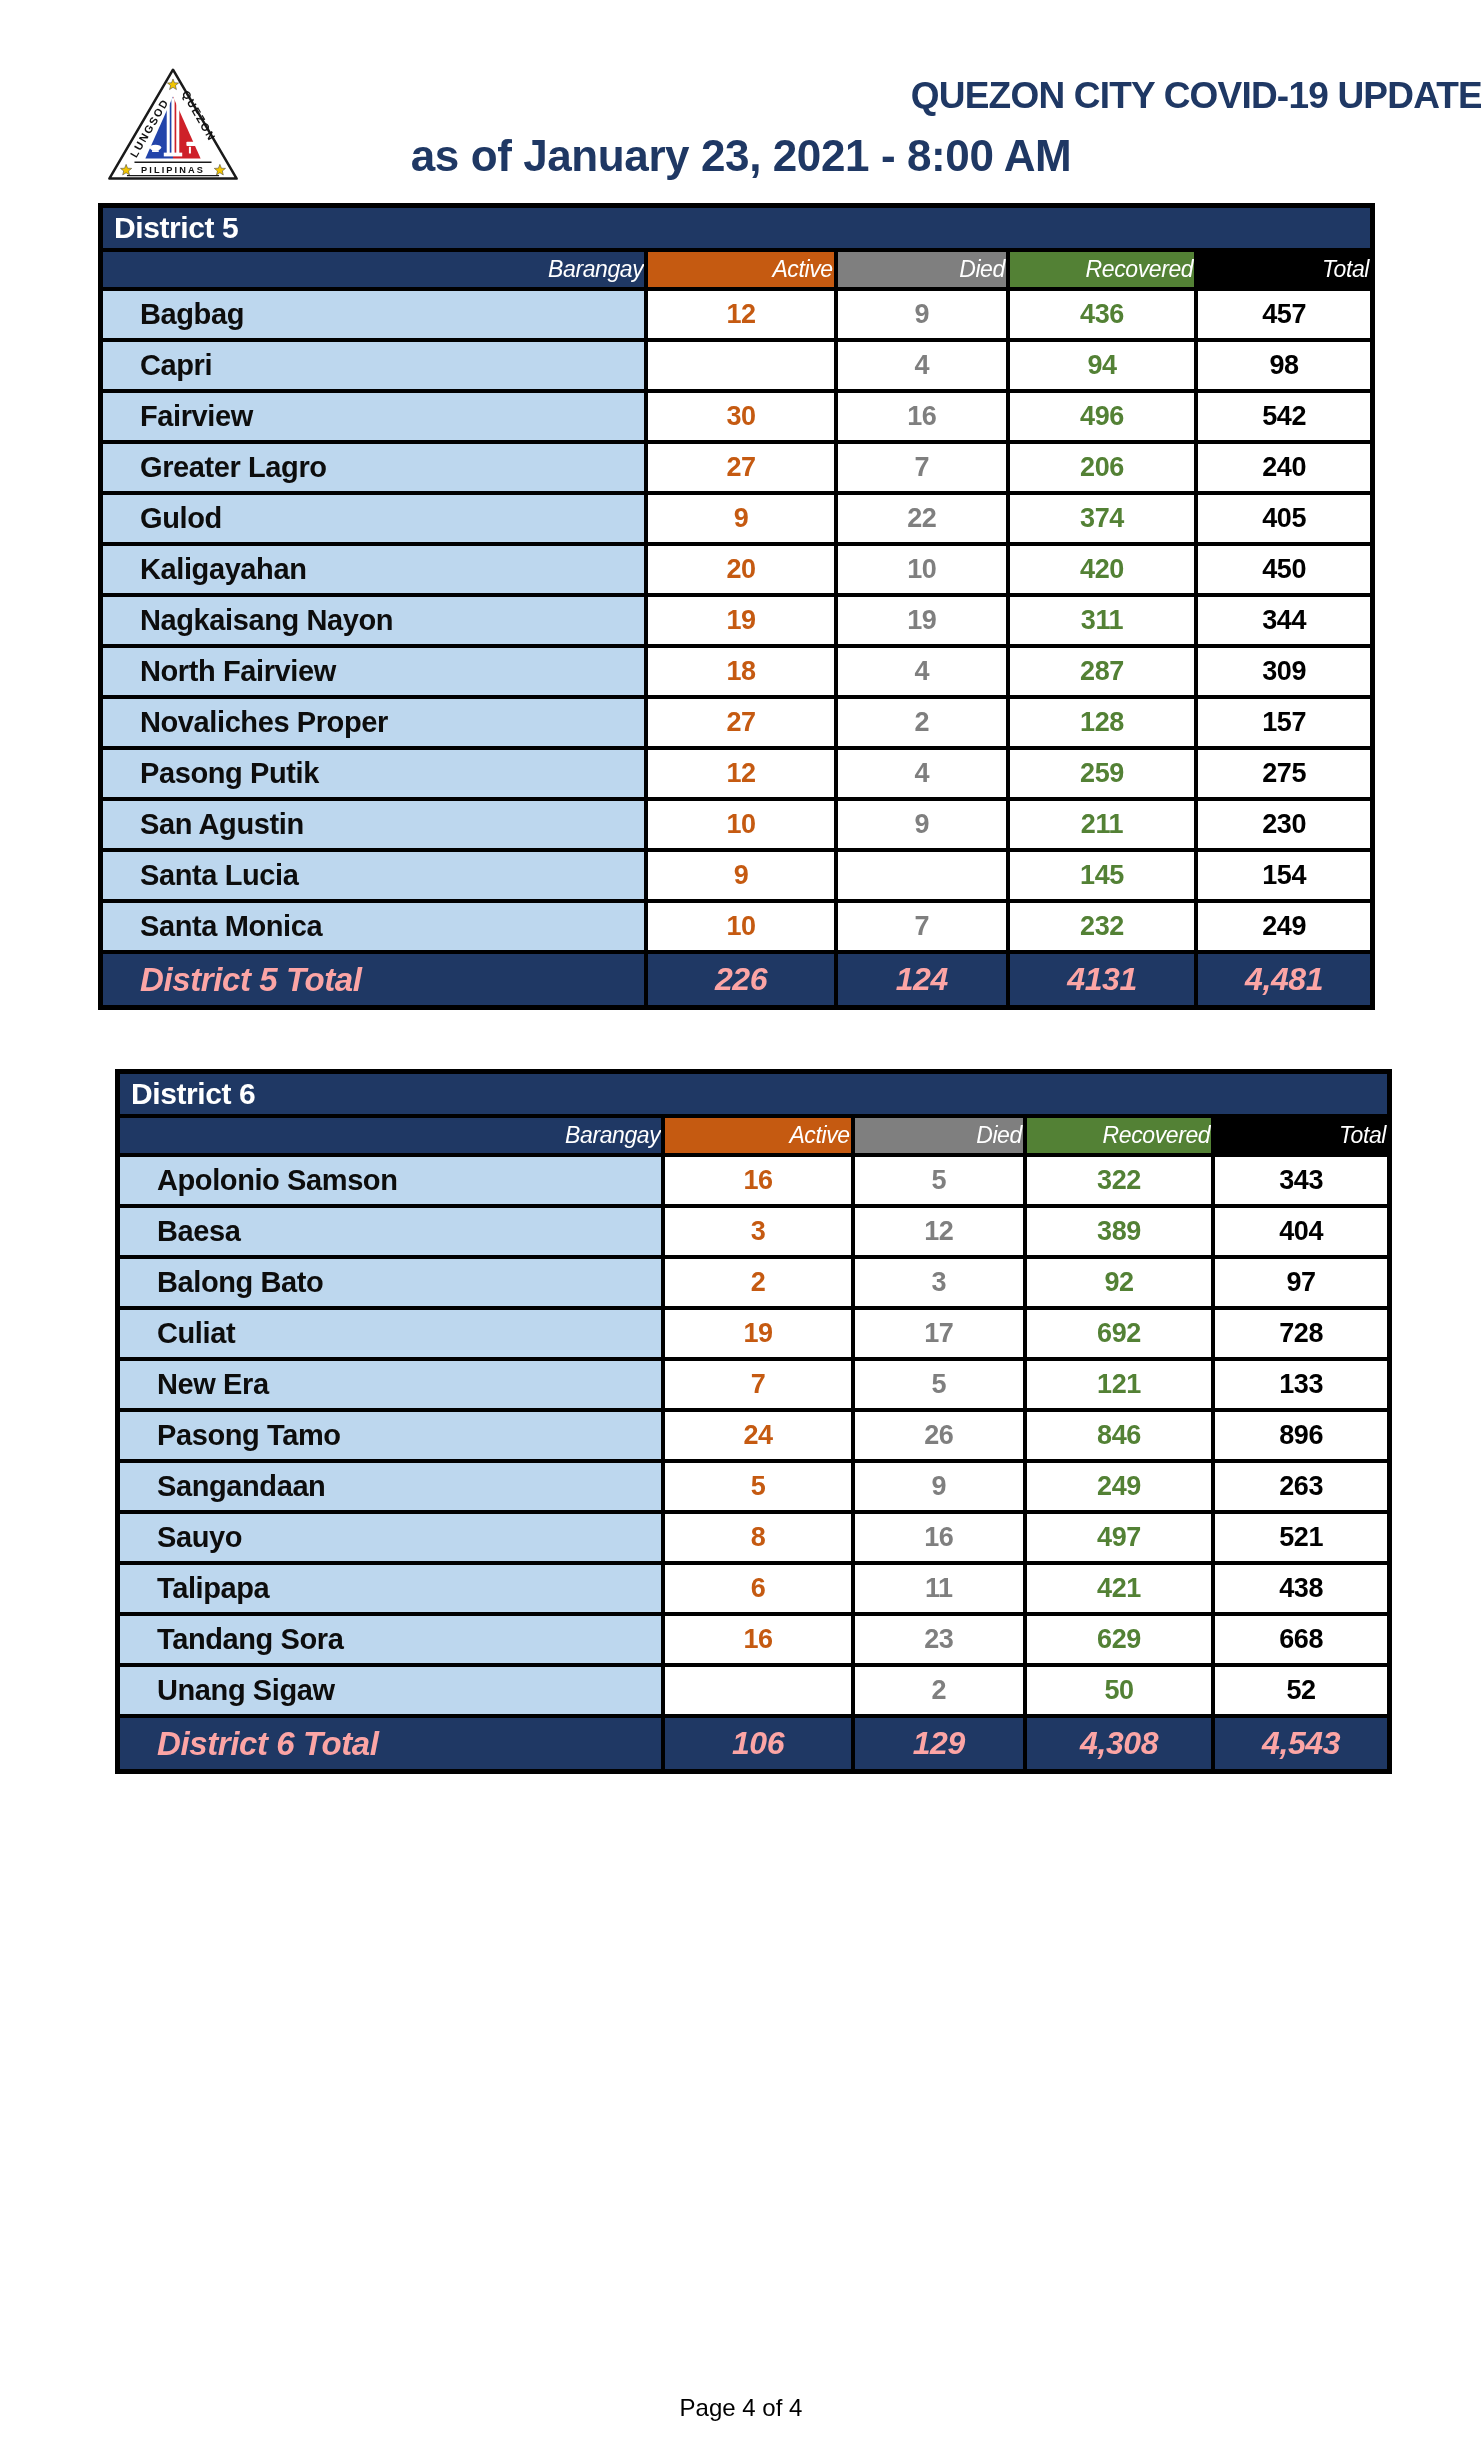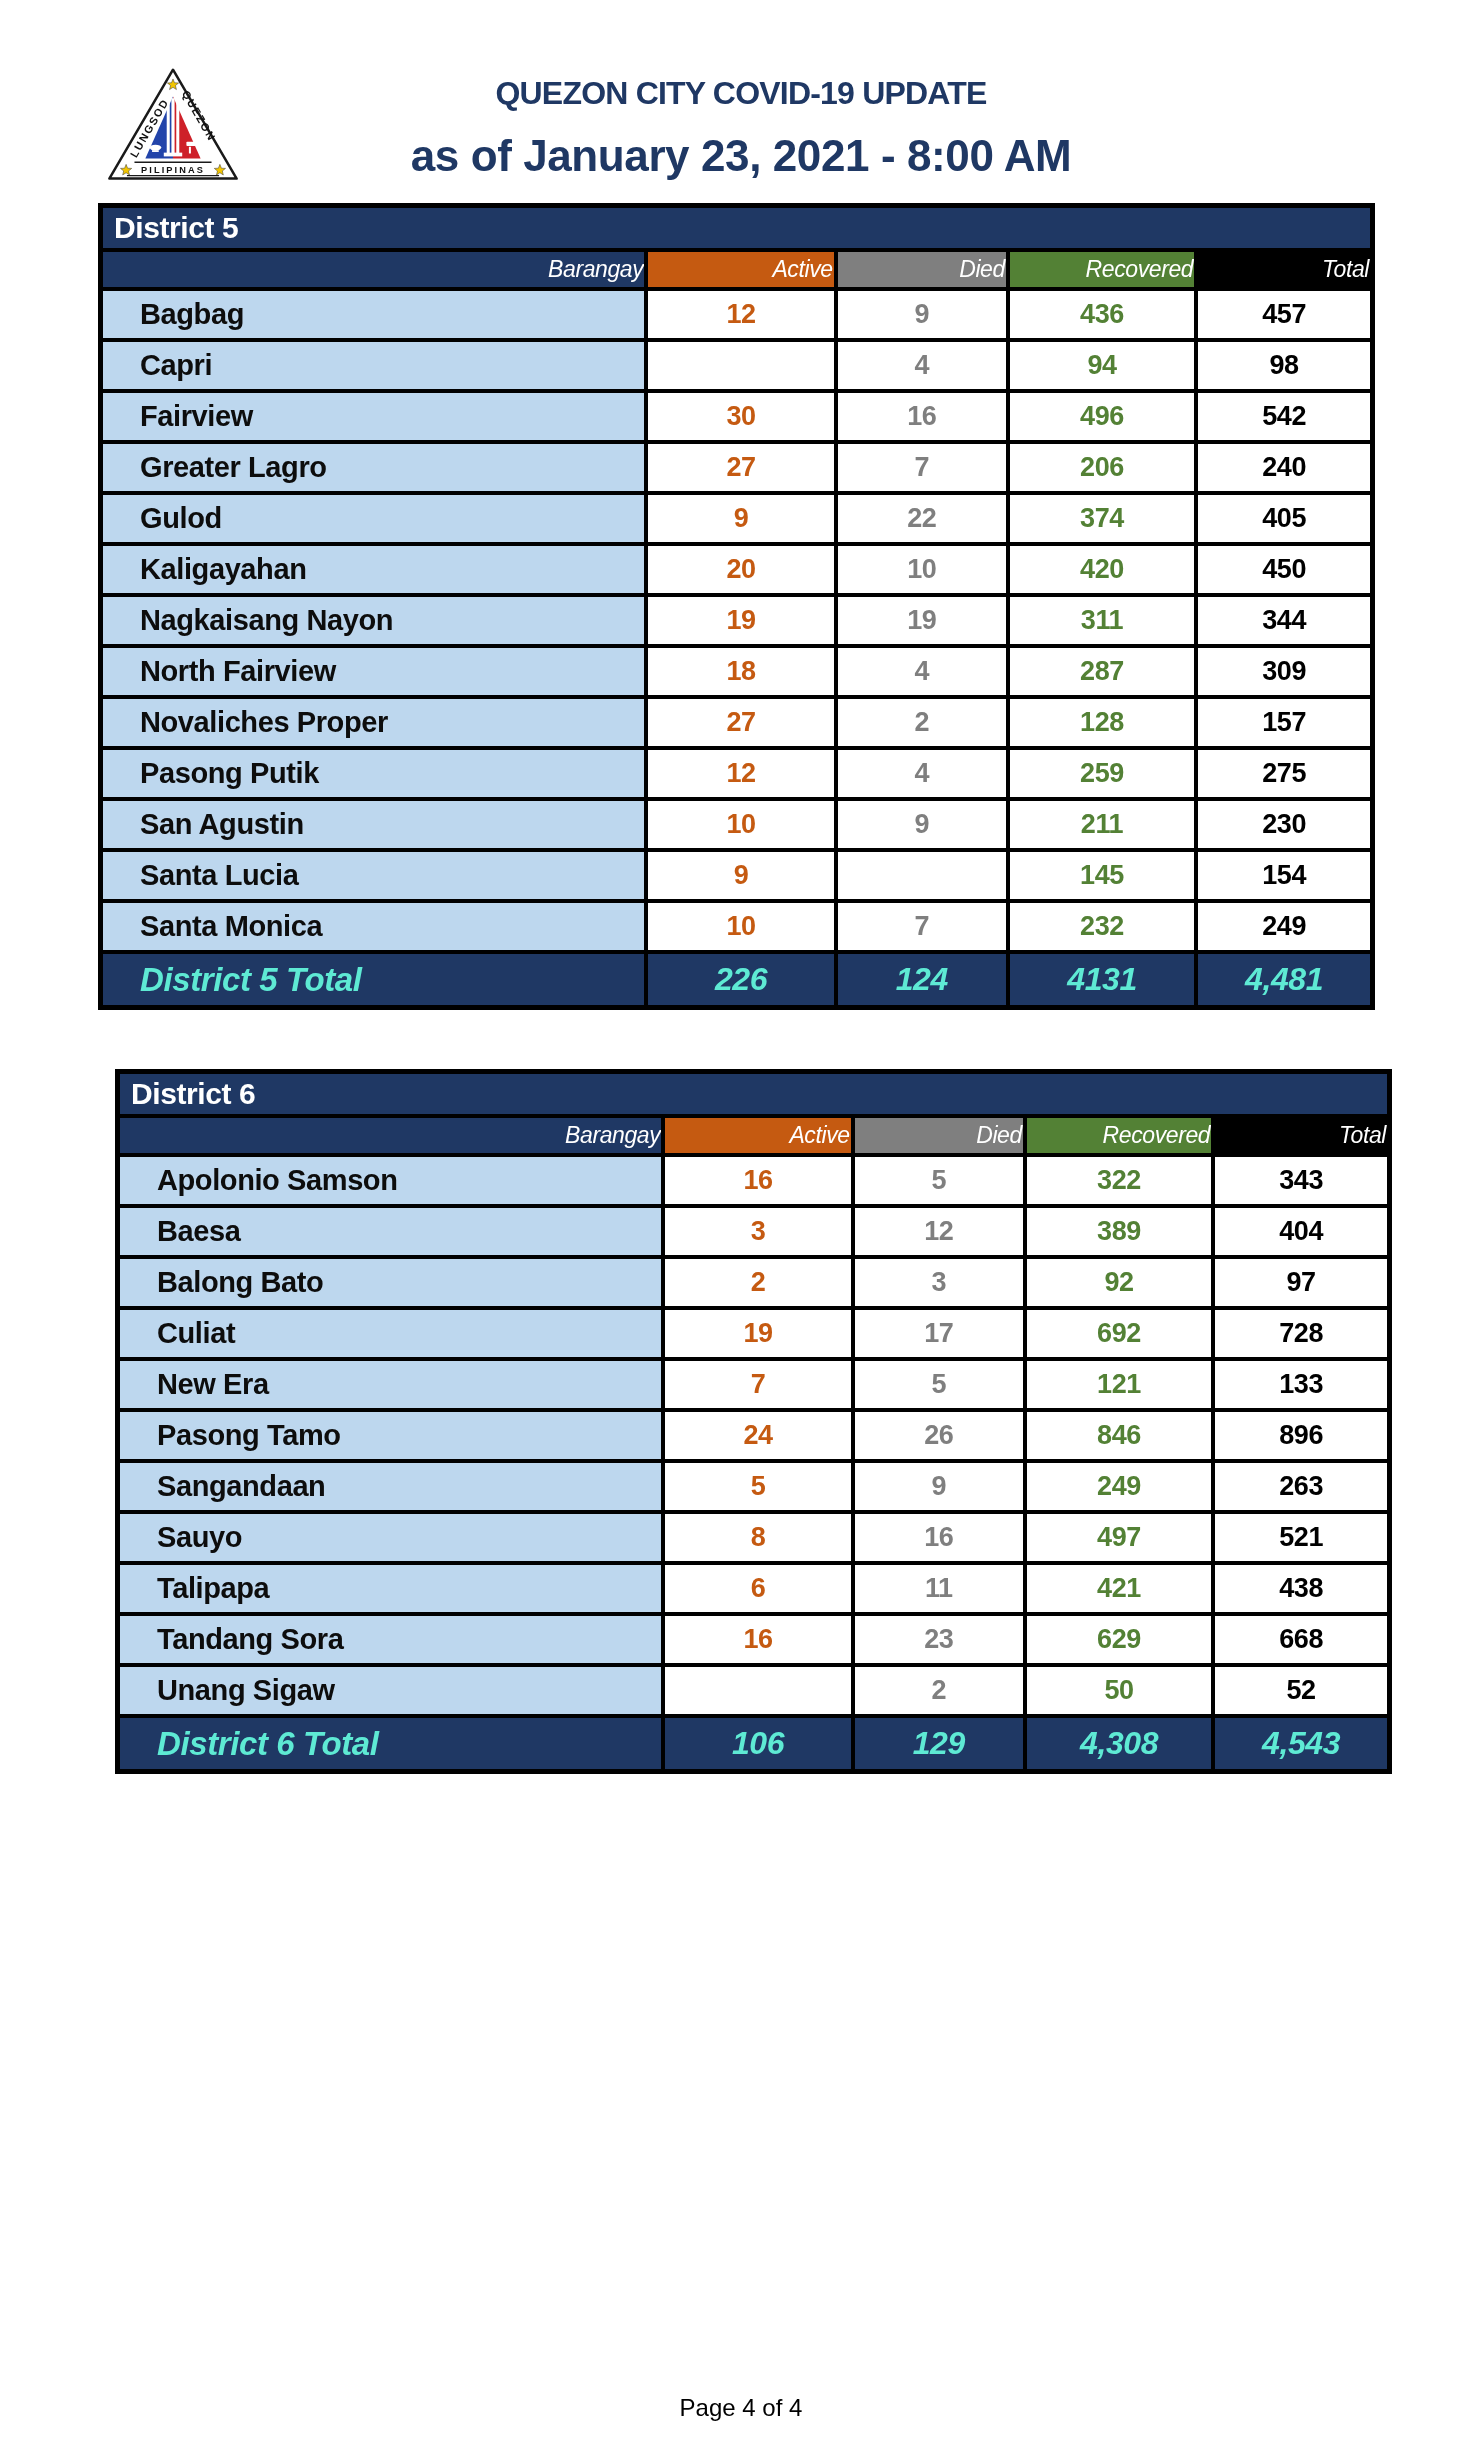--- a/index.html
+++ b/index.html
@@ -8,22 +8,22 @@
     --seal-blue:#2244AA; --seal-red:#CE2029;
   }
   html,body{margin:0;padding:0;background:#fff;}
   .page{
     position:relative; width:1482px; height:2462px; background:#fff;
     font-family:"Liberation Sans", sans-serif; overflow:hidden;
   }
   
   .logo{position:absolute; left:106px; top:66px; width:134px; height:118px;}
   .title{
-    position:absolute; left:0; right:0; top:75px; text-align:center;
-    font-size:32px; font-weight:bold; color:var(--title-blue); letter-spacing:-0.8px;
+    position:absolute; left:0; right:0; top:75px; text-align:right;
+    font-size:37px; font-weight:bold; color:var(--title-blue); letter-spacing:-0.8px;
   }
   .subtitle{
     position:absolute; left:0; right:0; top:131px; text-align:center;
     font-size:44px; font-weight:bold; color:var(--title-blue); letter-spacing:-0.4px;
   }
   
   .table-wrap{position:absolute; left:98px;}
   #t0{top:203px;}
   #t1{top:1069px;margin-left:17px;}
   table.district{border-collapse:collapse; table-layout:fixed; width:1277px; border:5.6px solid #000;padding-left:24px;}
@@ -44,21 +44,21 @@
   .data-row td{height:45px;}
   td.name{
     background:var(--light-blue); color:#0d0d0d; font-size:29px; font-weight:bold;
     padding-left:37px; letter-spacing:-0.4px;
   }
   td.val{background:#fff; text-align:center; font-size:27px; font-weight:bold; letter-spacing:-0.4px;}
   .val-active{color:var(--orange);}
   .val-died{color:var(--gray);}
   .val-recovered{color:var(--green);}
   .val-total{color:#000;}
-  .total-row td{background:var(--navy); color:#5eead4; font-weight:bold; font-style:italic; height:49px;}
+  .total-row td{background:var(--navy); color:#fca5a5; font-weight:bold; font-style:italic; height:49px;}
   td.total-label{font-size:33px; text-align:left; padding-left:37px; letter-spacing:-0.4px;}
   td.tval{font-size:32px; text-align:center; letter-spacing:-0.4px;}
   
   .footer{position:absolute; left:0; right:0; top:2394px; text-align:center; font-size:24px; color:#000;}
 </style>
 </head>
 <body>
 
 <div class="page">
 

